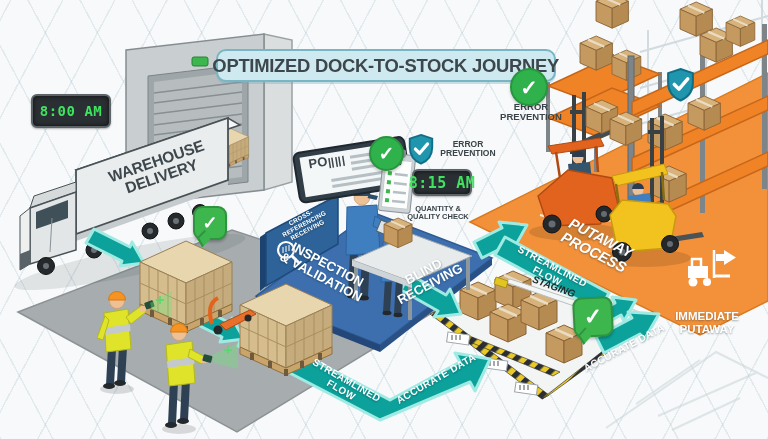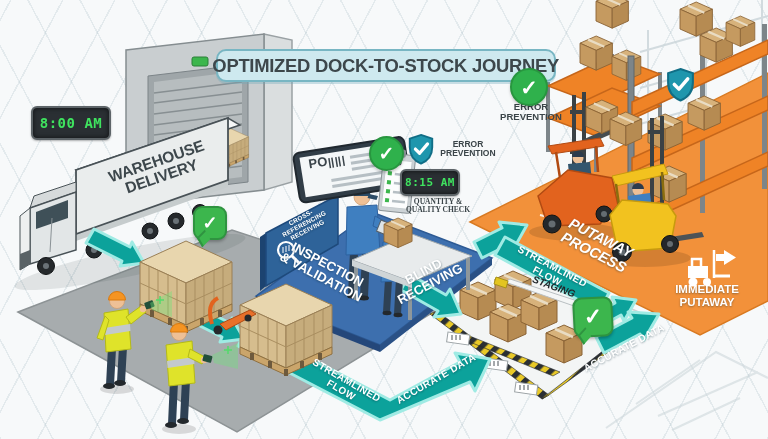--- a/index.html
+++ b/index.html
@@ -319,24 +319,24 @@
         <circle cx="622" cy="252" r="3.5" fill="#646c71"></circle>
       <circle cx="670" cy="244" r="8.5" fill="#24282b" stroke="#101314"></circle>
         <circle cx="670" cy="244" r="3" fill="#646c71"></circle>
     </g>
   </svg>
 
   <div class="ov title-banner">
     <span>OPTIMIZED DOCK-TO-STOCK JOURNEY</span>
   </div>
 
-  <div class="ov clock" style="left:31px;top:106px;width:76px;height:30px;font-size:14px;">
+  <div class="ov clock" style="left:31px;top:94px;width:76px;height:30px;font-size:14px;">
     <span>8:00 AM</span>
   </div>
-  <div class="ov clock" style="left:400px;top:169px;width:56px;height:23px;font-size:11px;">
+  <div class="ov clock" style="left:412px;top:169px;width:56px;height:23px;font-size:15px;">
     <span>8:15 AM</span>
   </div>
 
   <div class="lbl dark" style="left:93px;top:153px;width:132px;font-size:15.5px;letter-spacing:-0.2px;line-height:1.05;transform:rotate(-19deg);color:#3d474c;">WAREHOUSE
 DELIVERY</div>
 
   <div class="lbl white" style="left:270px;top:213px;width:68px;font-size:6.4px;letter-spacing:.2px;transform:rotate(-28deg);">CROSS-
 REFERENCING
 RECEIVING</div>
 
@@ -349,23 +349,23 @@
 
   <div class="lbl white" style="left:291px;top:374px;width:106px;font-size:10px;letter-spacing:.4px;transform:rotate(30deg);">STREAMLINED FLOW</div>
   <div class="lbl white" style="left:383px;top:373px;width:106px;font-size:10px;letter-spacing:.4px;transform:rotate(-30deg);">ACCURATE DATA</div>
   <div class="lbl white" style="left:496px;top:260px;width:108px;font-size:10px;letter-spacing:.4px;transform:rotate(28deg);">STREAMLINED FLOW</div>
   <div class="lbl white" style="left:577px;top:342px;width:94px;font-size:10px;letter-spacing:.4px;transform:rotate(-28deg);">ACCURATE DATA</div>
 
   <div class="lbl dark" style="left:430px;top:140px;width:76px;font-size:8.5px;">ERROR
 PREVENTION</div>
   <div class="lbl dark" style="left:489px;top:102px;width:84px;font-size:9.5px;">ERROR
 PREVENTION</div>
-  <div class="lbl dark" style="left:397px;top:198px;width:82px;font-size:7.5px;font-family:Liberation Serif, serif;">QUANTITY &amp;
+  <div class="lbl dark" style="left:397px;top:205px;width:82px;font-size:7.5px;">QUANTITY &amp;
 QUALITY CHECK</div>
-  <div class="lbl white" style="left:656px;top:283px;width:102px;font-size:11.5px;">IMMEDIATE
+  <div class="lbl white" style="left:656px;top:310px;width:102px;font-size:11.5px;">IMMEDIATE
 PUTAWAY</div>
 
   <div class="lbl" style="left:303px;top:156px;width:30px;font-size:13px;color:#3a444a;transform:rotate(-9deg);">PO</div>
   <div class="lbl" style="left:385px;top:159px;width:24px;font-size:6.5px;color:#3a444a;transform:rotate(6deg);">PO</div>
 
   <div class="ov badge-square" style="left:193px;top:206px;width:30px;height:30px;font-size:18px;">
     <span class="chk">✓</span>
   </div>
   <div class="ov badge-square" style="left:573px;top:297px;width:36px;height:36px;font-size:22px;transform:rotate(-3deg);">
     <span class="chk">✓</span>

